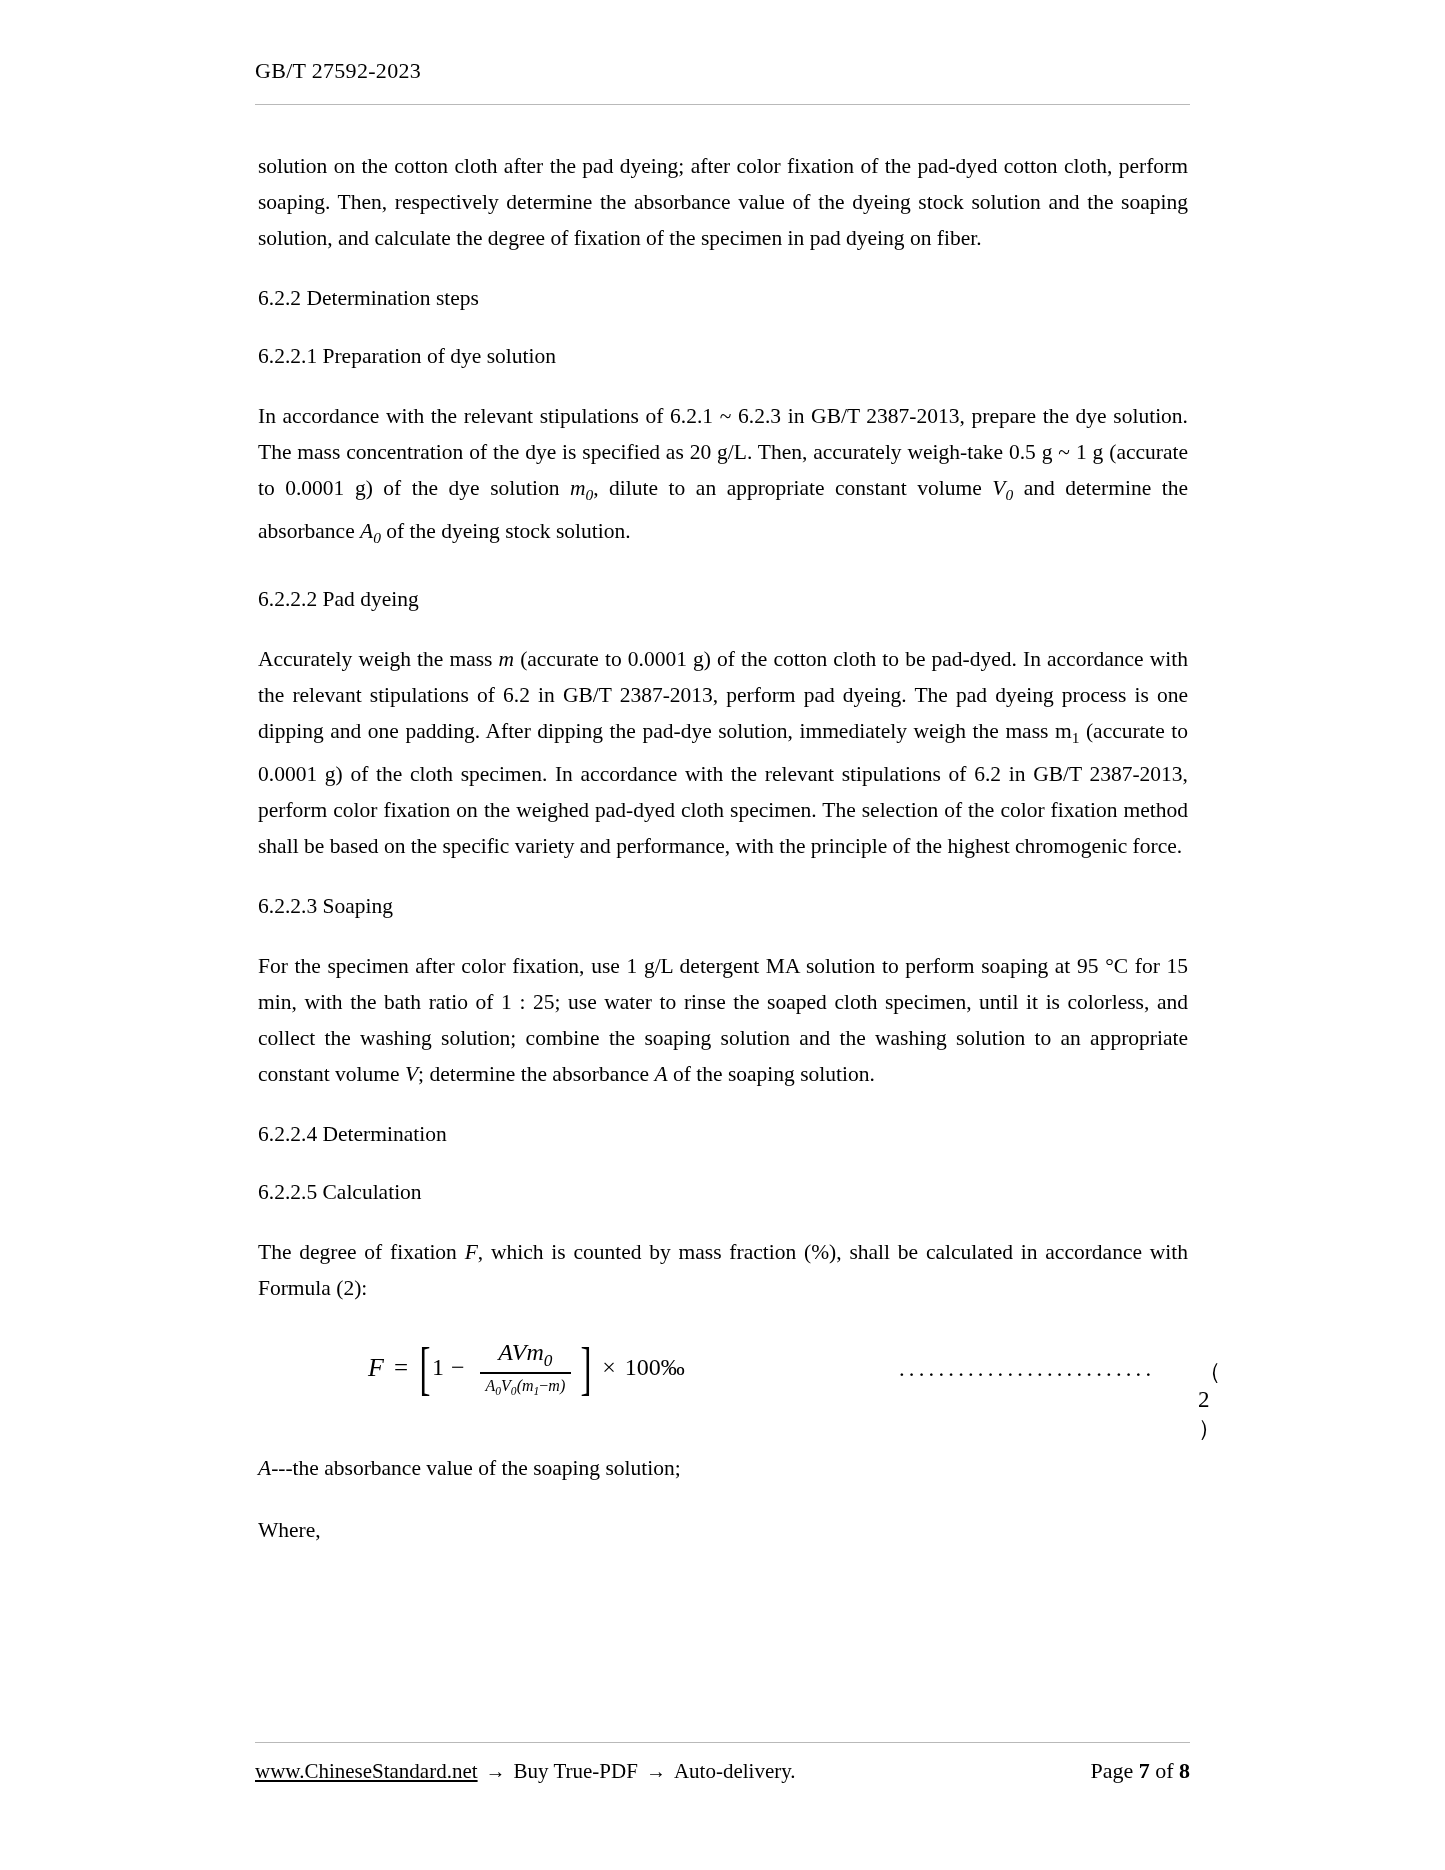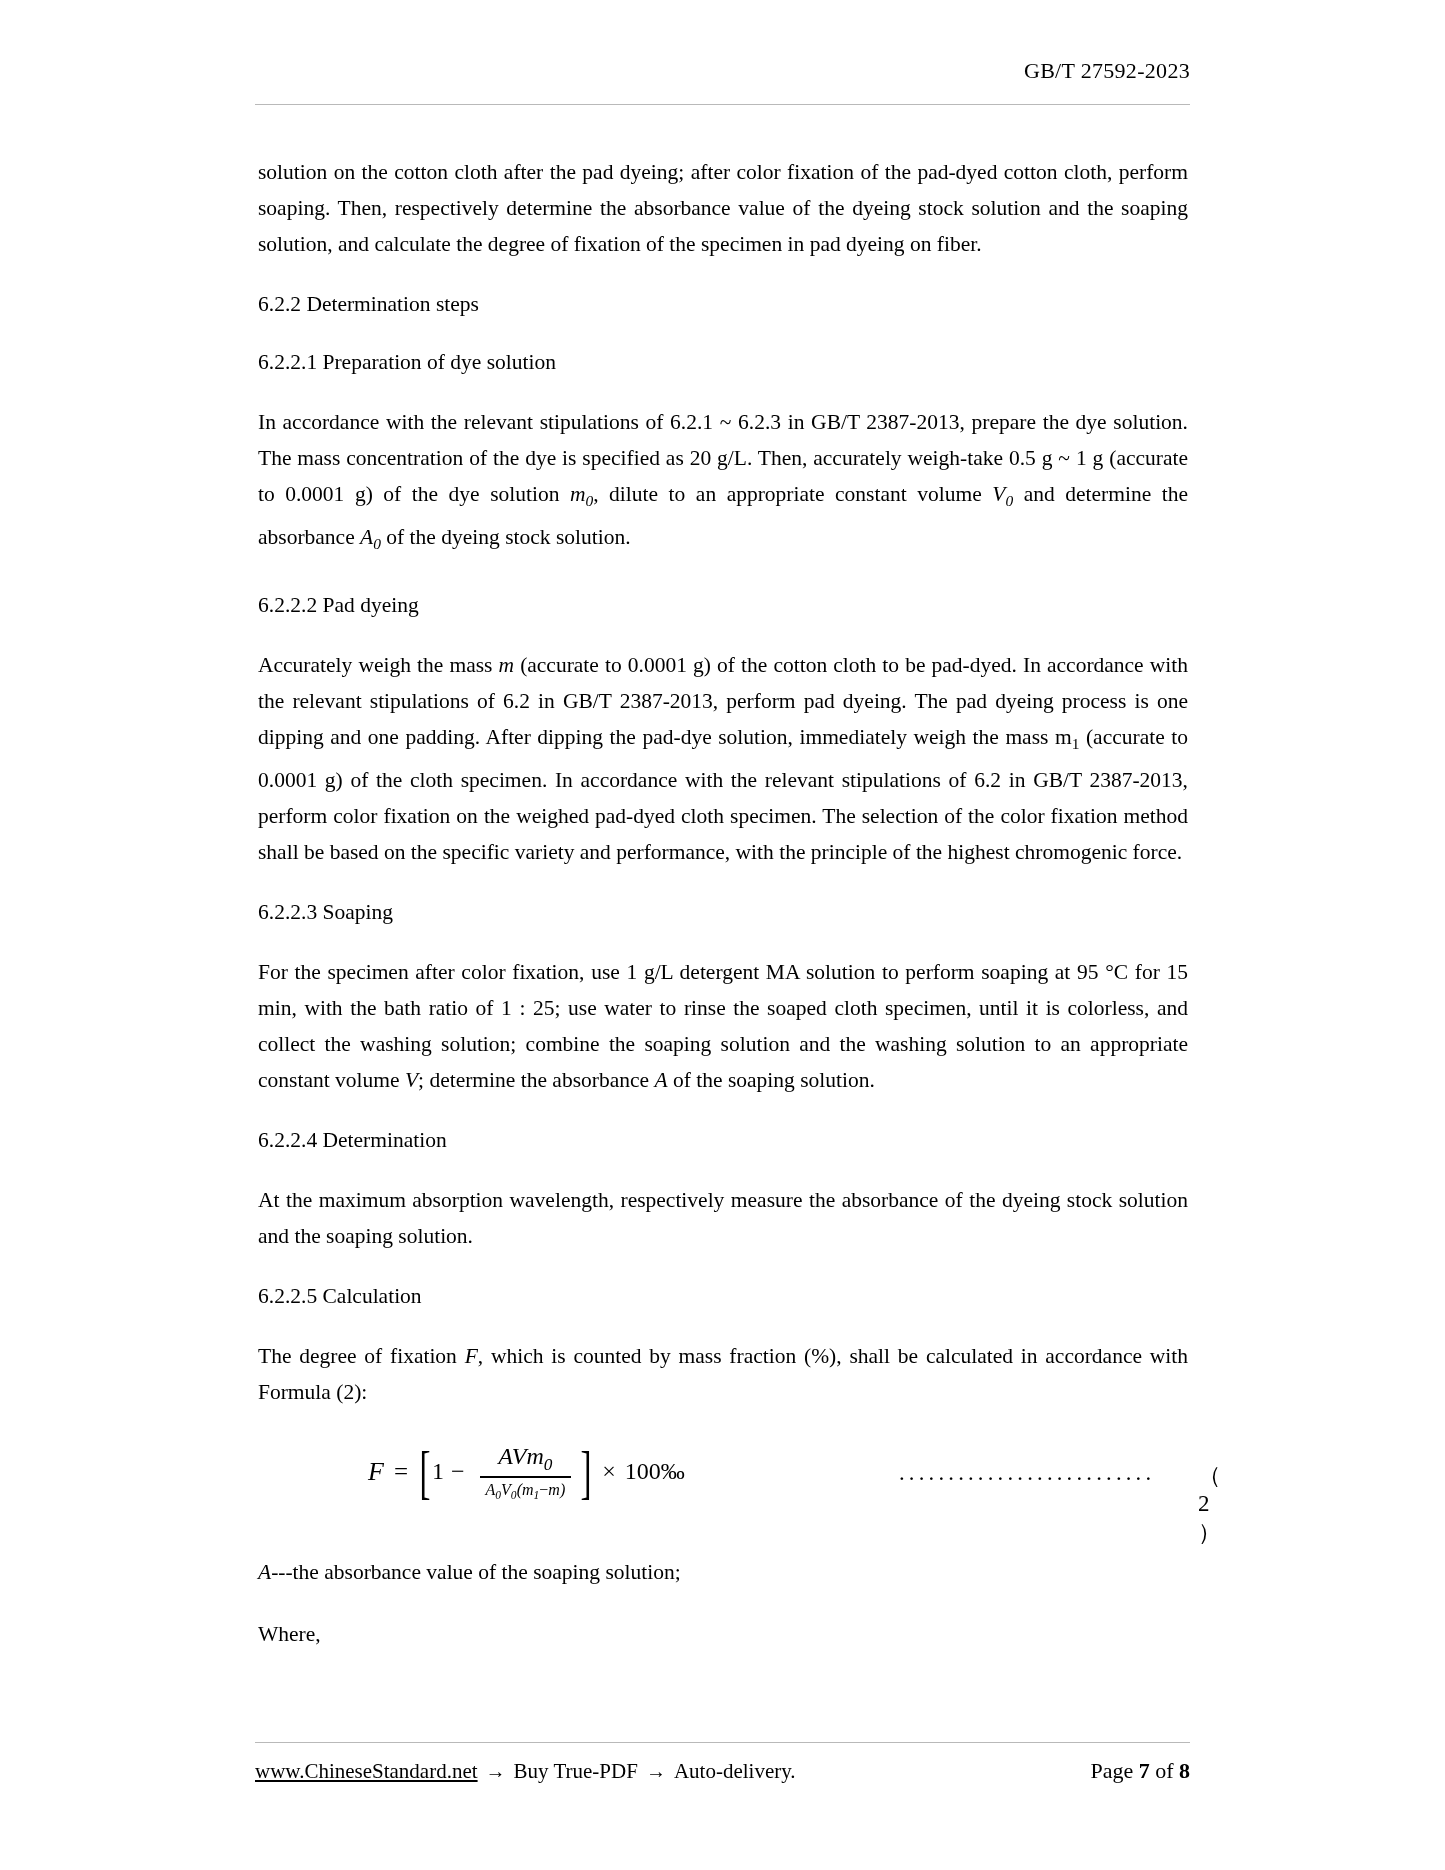--- a/index.html
+++ b/index.html
@@ -19,21 +19,21 @@
     top: 0; left: 0;
     width: 1445px;
     height: 1870px;
     box-sizing: border-box;
   }
   .header {
     position: absolute;
     top: 58px;
     left: 255px;
     width: 935px;
-    text-align: right;
+    text-align: left;
     font-size: 22px;
     letter-spacing: 0.3px;
   }
   .header-rule {
     position: absolute;
     top: 104px;
     left: 255px;
     width: 935px;
     height: 1px;
     background: #b9b9b9;
@@ -42,21 +42,21 @@
     position: absolute;
     top: 140px;
     left: 258px;
     width: 930px;
   }
   p.body-text {
     font-size: 21.5px;
     line-height: 36px;
     text-align: justify;
     text-justify: inter-word;
-    margin: 14px 0 26px 0;
+    margin: 8px 0 26px 0;
   }
   h3.heading {
     font-size: 21.5px;
     font-weight: normal;
     margin: 0 0 26px 0;
     line-height: 32px;
   }
   i { }
   sub { font-size: 0.72em; }
   .formula-block {
@@ -173,21 +173,20 @@
     <h3 class="heading">6.2.2.2 Pad dyeing</h3>
 
     <p class="body-text"><span>Accurately weigh the mass </span><i>m</i><span> (accurate to 0.0001 g) of the cotton cloth to be pad-dyed. In accordance with the relevant stipulations of 6.2 in GB/T 2387-2013, perform pad dyeing. The pad dyeing process is one dipping and one padding. After dipping the pad-dye solution, immediately weigh the mass m</span><sub>1</sub><span> (accurate to 0.0001 g) of the cloth specimen. In accordance with the relevant stipulations of 6.2 in GB/T 2387-2013, perform color fixation on the weighed pad-dyed cloth specimen. The selection of the color fixation method shall be based on the specific variety and performance, with the principle of the highest chromogenic force.</span></p>
 
     <h3 class="heading">6.2.2.3 Soaping</h3>
 
     <p class="body-text"><span>For the specimen after color fixation, use 1 g/L detergent MA solution to perform soaping at 95 °C for 15 min, with the bath ratio of 1 : 25; use water to rinse the soaped cloth specimen, until it is colorless, and collect the washing solution; combine the soaping solution and the washing solution to an appropriate constant volume </span><i>V</i><span>; determine the absorbance </span><i>A</i><span> of the soaping solution.</span></p>
 
     <h3 class="heading">6.2.2.4 Determination</h3>
 
-    <p class="body-text">At the maximum absorption wavelength, respectively measure the absorbance of the dyeing stock solution and the soaping solution.</p>
 
     <h3 class="heading">6.2.2.5 Calculation</h3>
 
     <p class="body-text"><span>The degree of fixation </span><i>F</i><span>, which is counted by mass fraction (%), shall be calculated in accordance with Formula (2):</span></p>
 
     <div class="formula-block">
       <div class="formula-inner">
         <span class="var-it" style="font-size:26px;">F</span>
         <span style="margin:0 10px;font-size:25px;">=</span>
         <span class="bracket">[</span>

